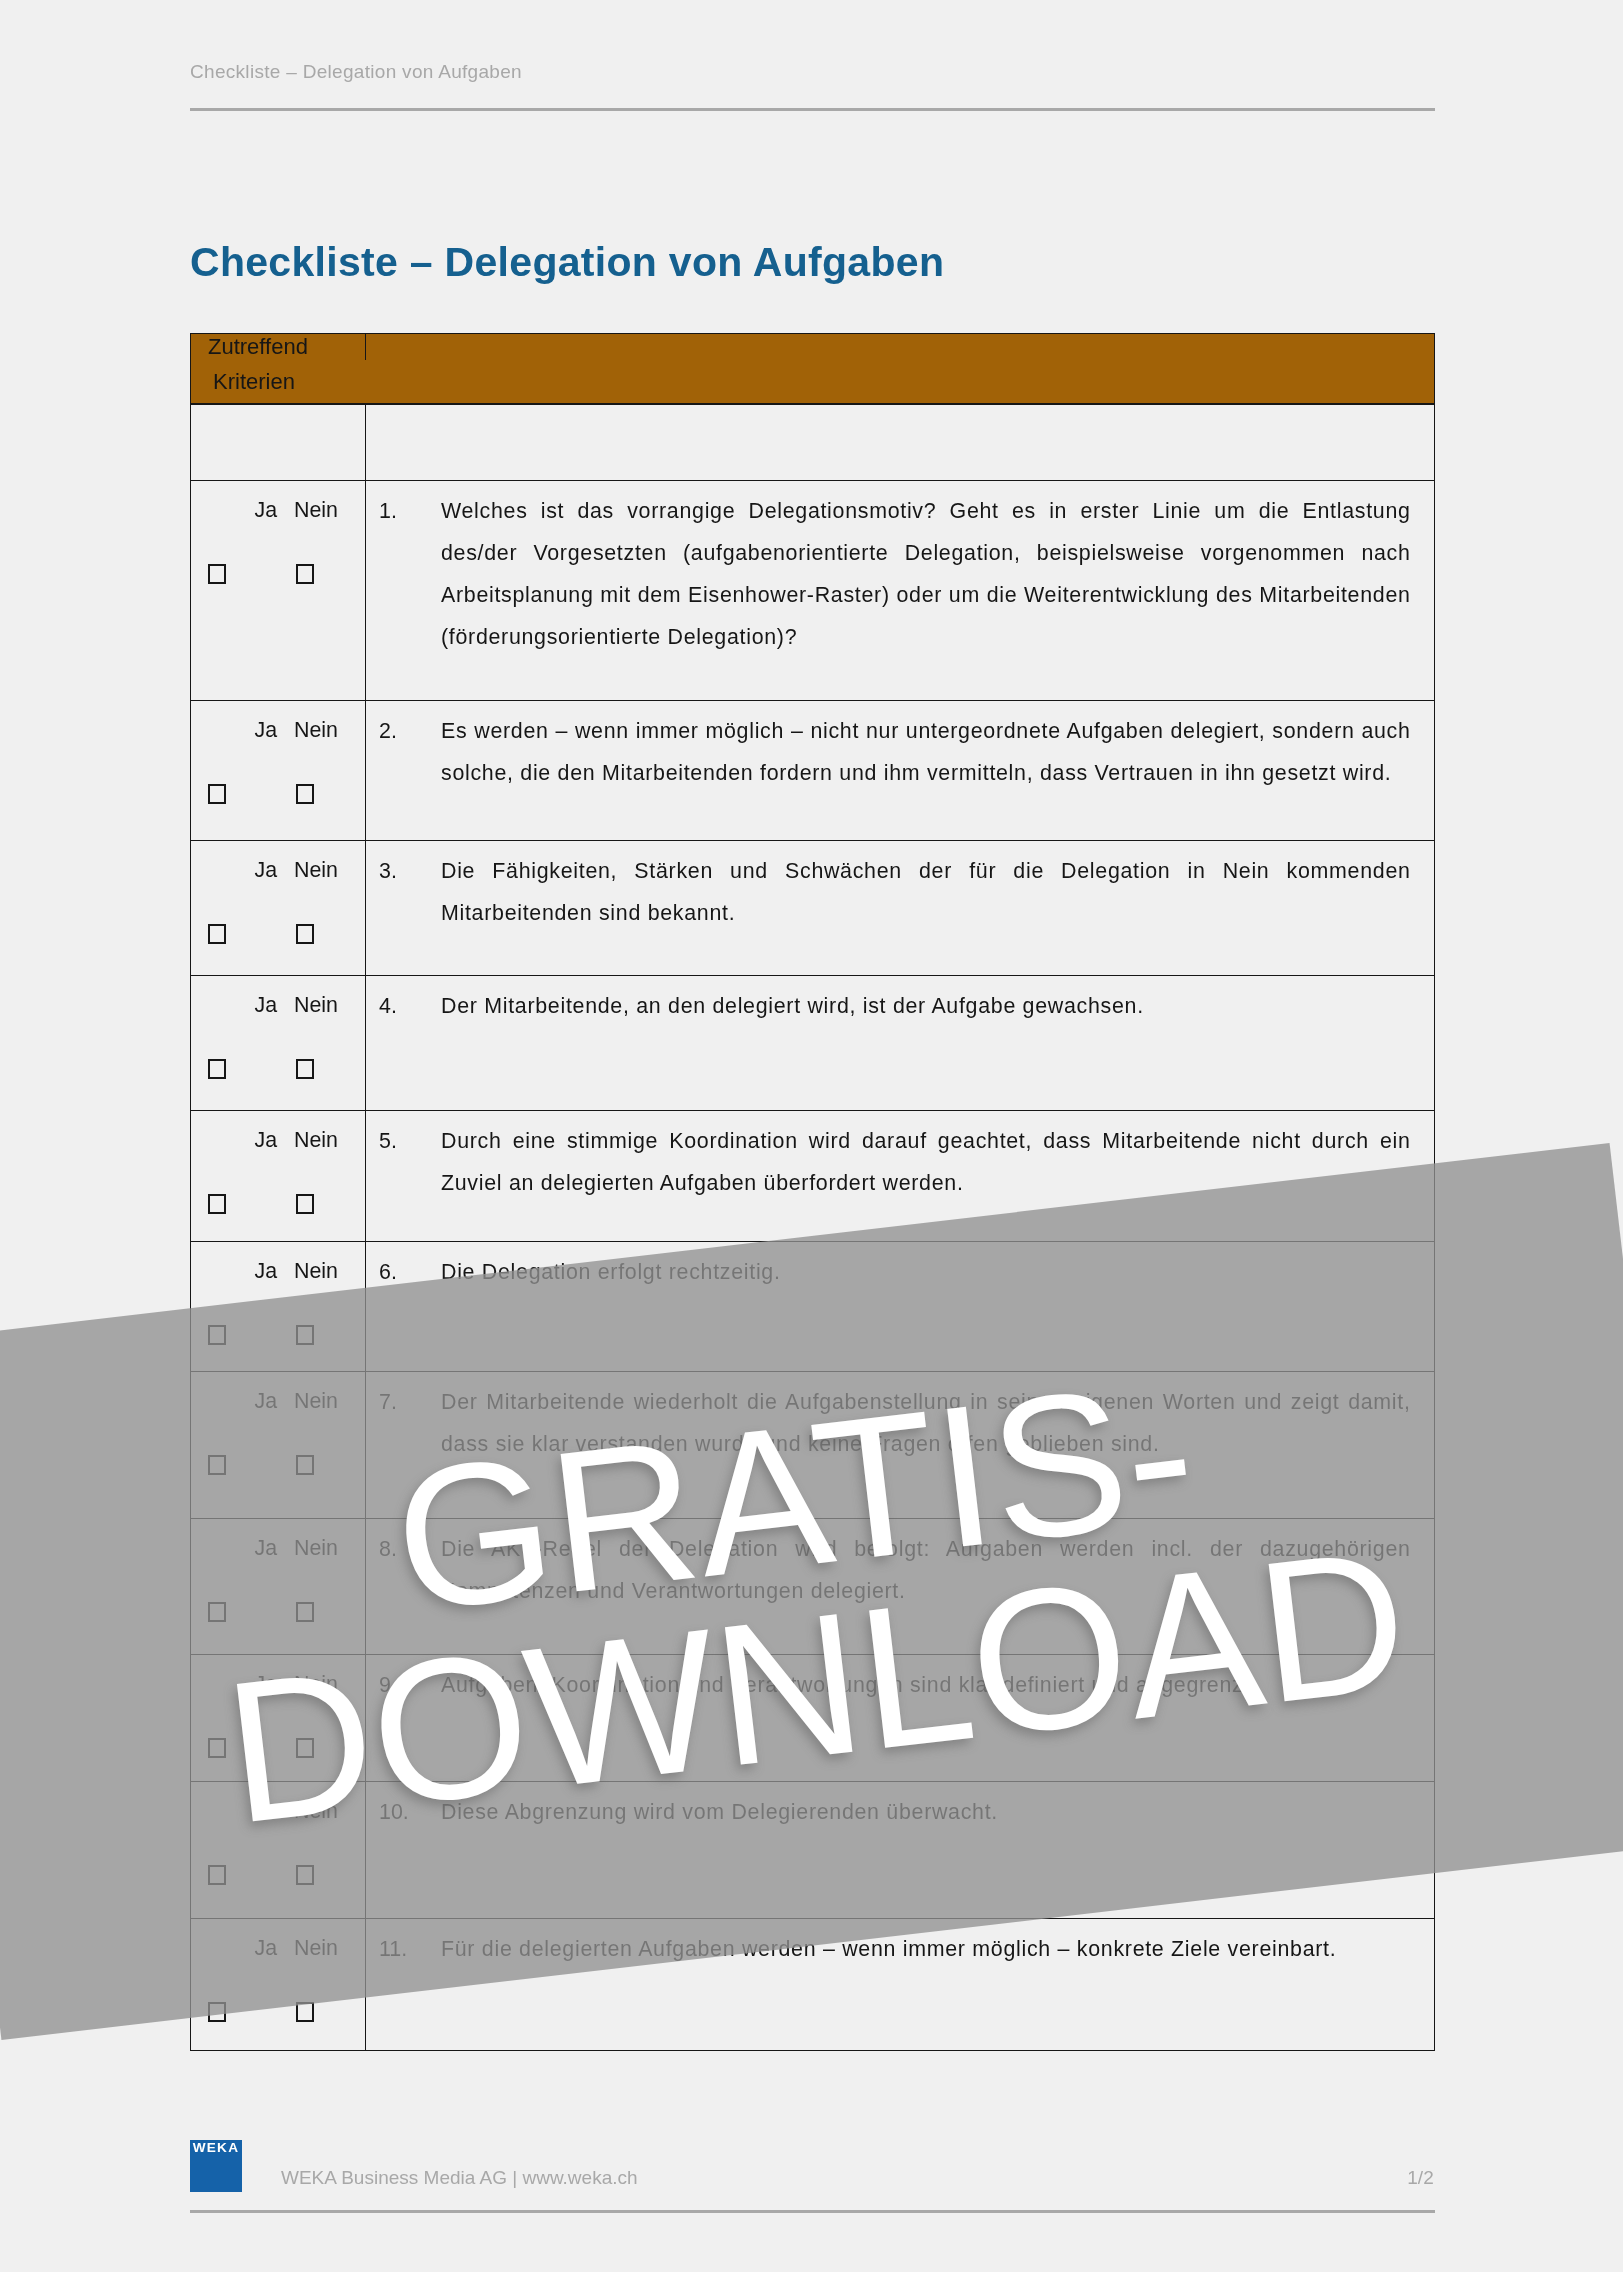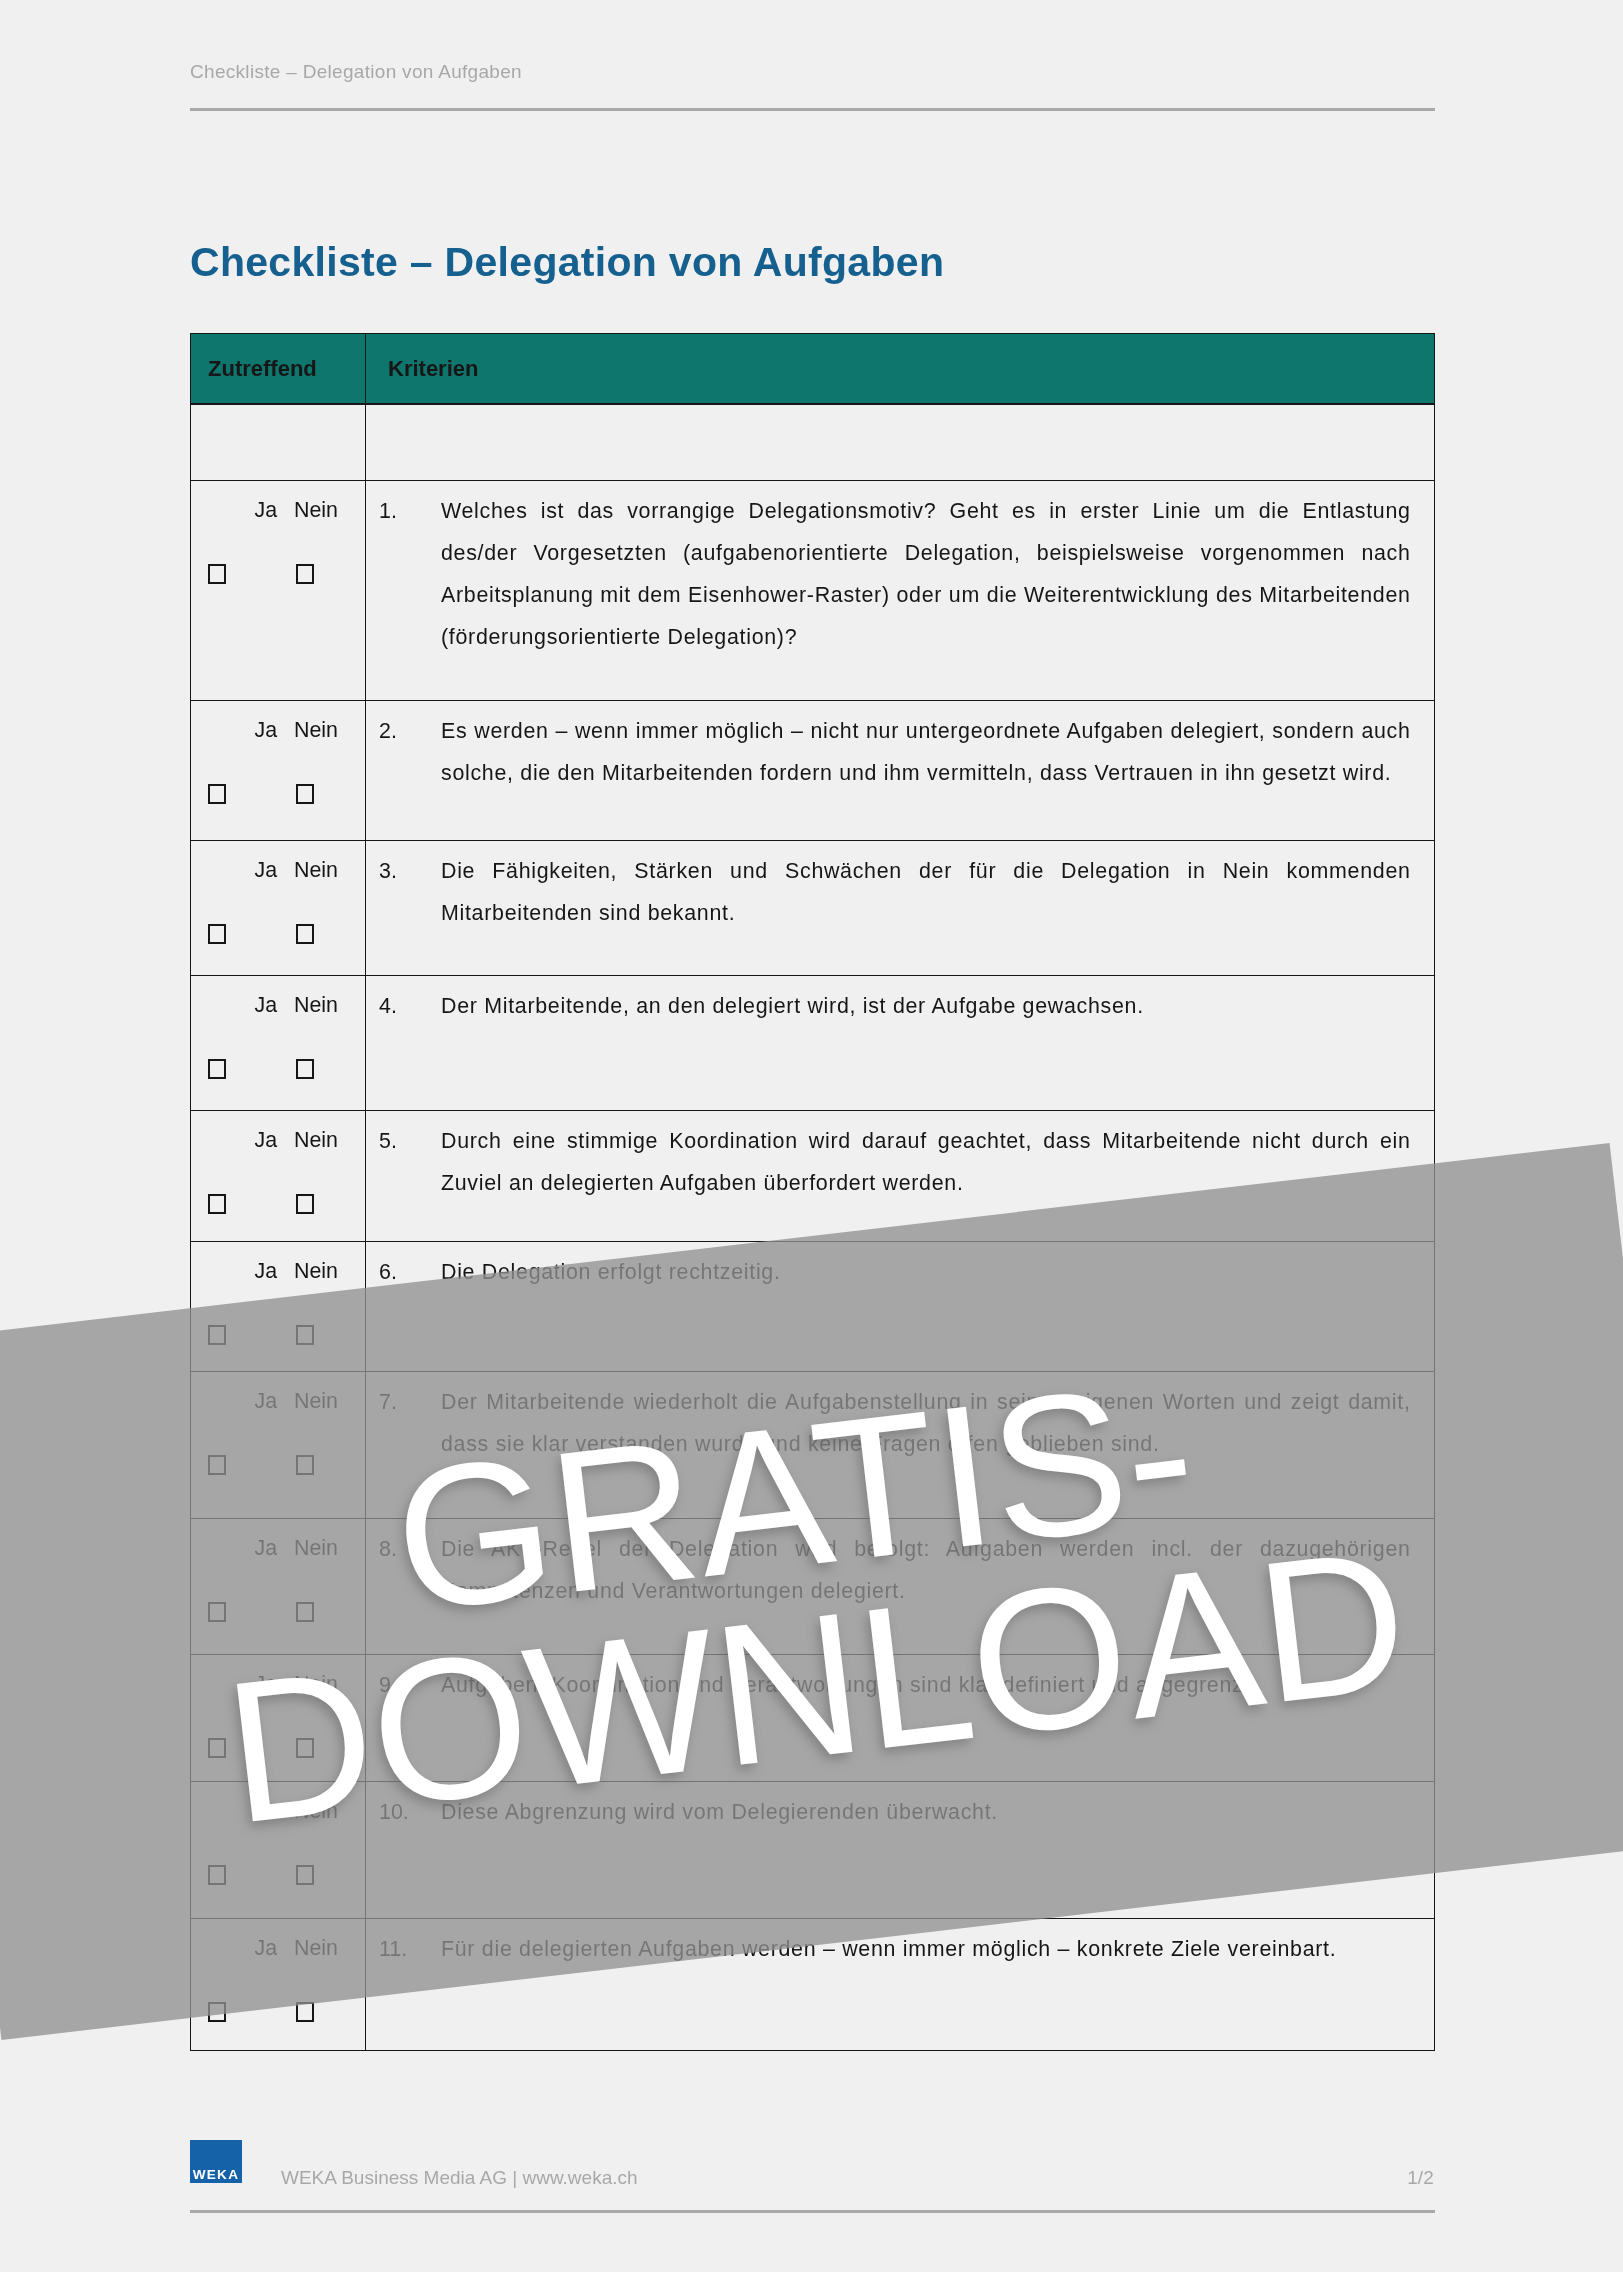--- a/index.html
+++ b/index.html
@@ -9,21 +9,21 @@
 
   
   .run-head{position:absolute;top:61px;left:0;font-size:19px;color:#a8a8a8;letter-spacing:0.3px;}
   .run-rule{position:absolute;top:108px;left:0;width:100%;height:2.6px;background:#a8a8a8;}
 
   
   .doc-title{position:absolute;top:239px;left:0;font-size:41px;font-weight:bold;color:#15608f;letter-spacing:0.3px;}
 
   
   .tbl{position:absolute;top:333px;left:0;width:100%;border:1.9px solid #161616;box-sizing:border-box;background:transparent;}
-  .hrow{display:flex;height:69px;background:#0f766e;border-bottom:2.6px solid #161616;font-weight:bold;}
+  .hrow{display:flex;height:69px;background:#a16207;border-bottom:2.6px solid #161616;font-weight:normal;flex-direction:column;}
   .hc1{width:175px;flex:none;border-right:1.9px solid #161616;display:flex;align-items:center;padding-left:17px;font-size:22px;box-sizing:border-box;}
   .hc2{flex:1;display:flex;align-items:center;padding-left:22px;font-size:22px;}
   .srow{display:flex;height:75px;border-bottom:1.9px solid #161616;}
   .sc1{width:175px;flex:none;border-right:1.9px solid #161616;box-sizing:border-box;}
   .sc2{flex:1;display:flex;align-items:center;padding-left:22px;padding-top:6.5px;font-size:22px;font-weight:bold;}
 
   .trow{display:flex;border-bottom:1.9px solid #161616;box-sizing:border-box;}
   .trow:last-child{border-bottom:none;}
   .r0{height:220px}.r1{height:140px}.r2{height:135px}.r3{height:135px}.r4{height:131px}
   .r5{height:130px}.r6{height:147px}.r7{height:136px}.r8{height:127px}.r9{height:137px}.r10{height:131px}
@@ -39,22 +39,22 @@
   .itext{flex:1;font-size:21.4px;line-height:42px;letter-spacing:0.7px;text-align:justify;}
 
   
   .watermark{position:absolute;left:-45px;top:1239px;width:1701px;height:705px;
              background:rgba(145,145,145,0.78);transform:rotate(-6.64deg);
              display:flex;flex-direction:column;align-items:center;justify-content:center;z-index:5;}
   .wm-line{font-size:201px;line-height:.95;color:#ffffff;white-space:nowrap;font-weight:400;
            text-shadow:-3.9px 5.2px 10.4px rgba(80,80,80,0.40);}
 
   
-  .logo{position:absolute;top:2140px;left:0;width:52px;height:43px;background:#1562a9;
-        display:flex;align-items:flex-end;justify-content:center;padding-bottom:1px;box-sizing:border-box;}
+  .logo{position:absolute;top:2140px;left:0;width:52px;height:52px;background:#1562a9;
+        display:flex;align-items:flex-start;justify-content:center;padding-bottom:1px;box-sizing:border-box;}
   .logo span{color:#ffffff;font-weight:bold;font-size:13.6px;letter-spacing:1.3px;}
   .foot-company{position:absolute;top:2167px;left:79px;font-size:19px;color:#a8a8a8;margin-left:12px;}
   .foot-page{position:absolute;top:2167px;right:1.3px;font-size:19px;color:#a8a8a8;}
   .foot-rule{position:absolute;top:2210px;left:0;width:100%;height:2.6px;background:#a8a8a8;}
 </style>
 </head>
 <body>
 
 <div class="page">
   <div class="content">

